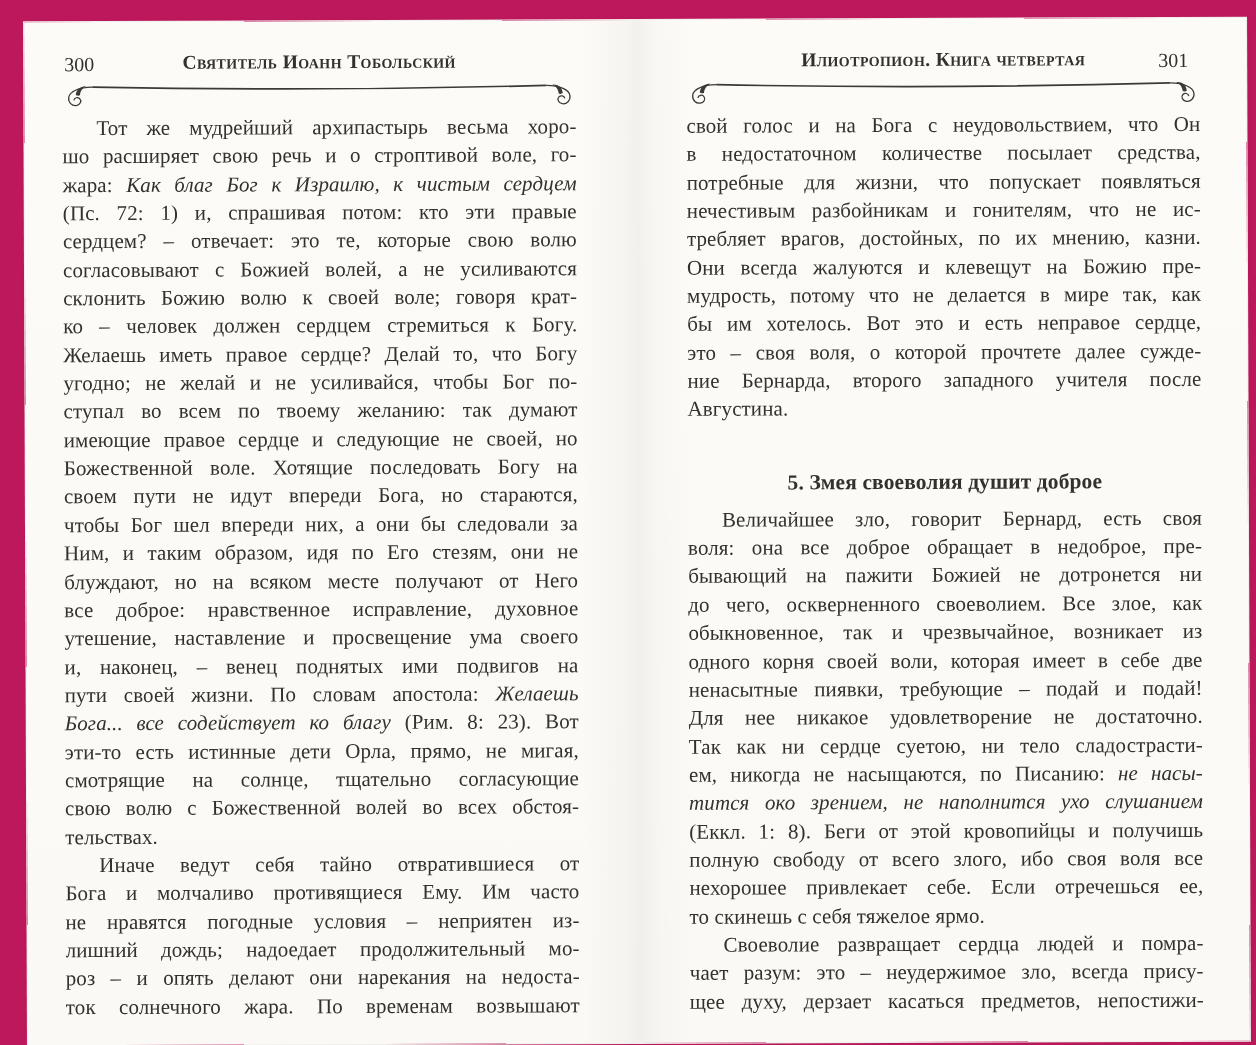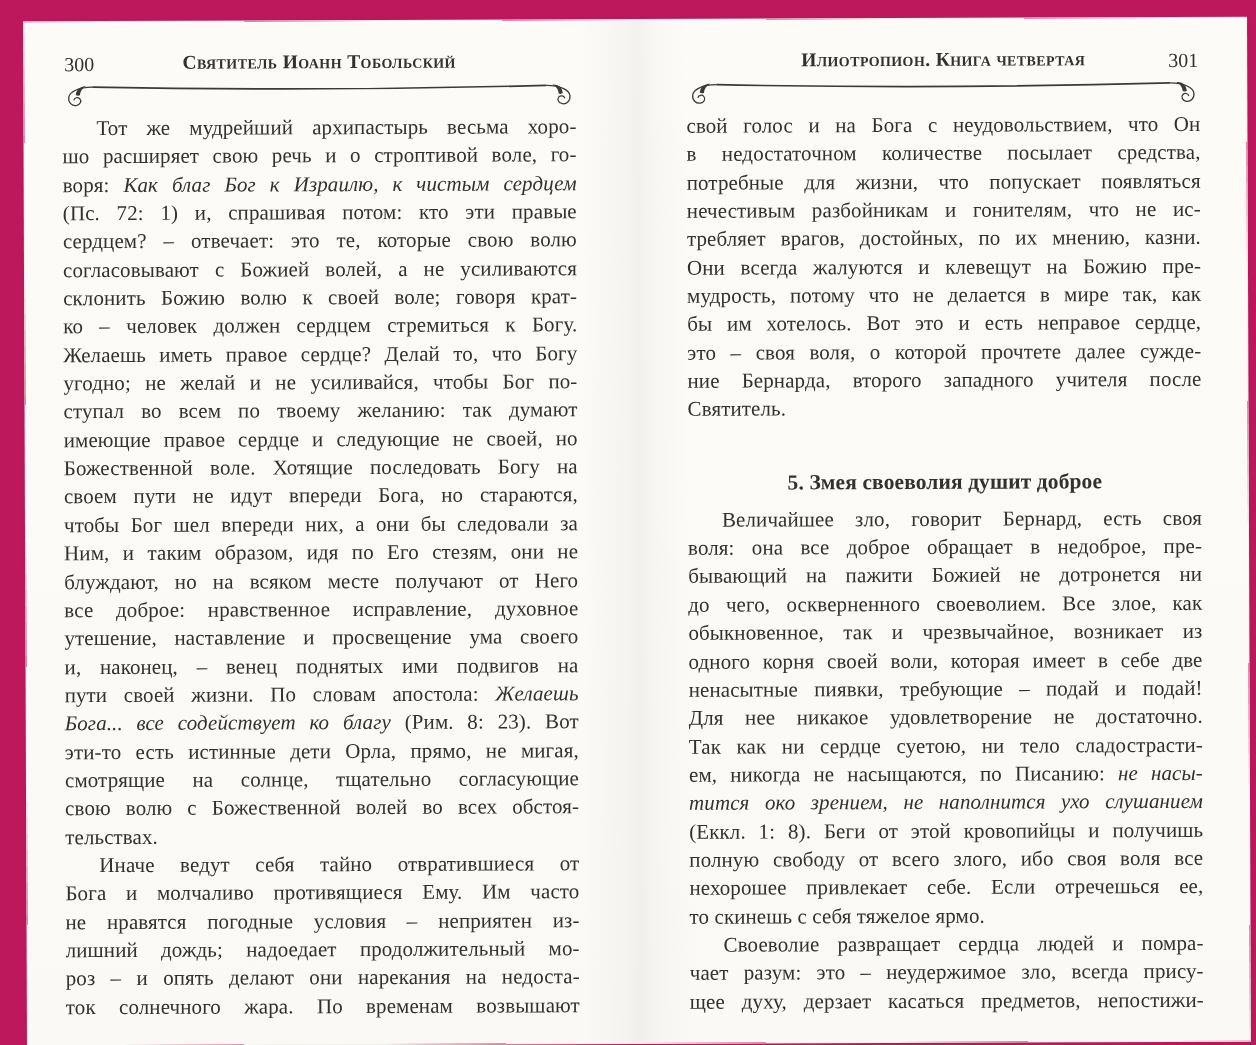--- a/index.html
+++ b/index.html
@@ -27,21 +27,21 @@
   .page{position:absolute;top:0;bottom:0;width:514px;}
   .page.left{left:38px;}
   .page.right{left:662px;}
   .pagehead{position:absolute;top:30px;left:0;right:0;height:28px;text-align:center;white-space:nowrap;}
   .rhead{
     font-variant:small-caps;font-weight:700;font-size:19.5px;letter-spacing:0.4px;
     color:#33312d;
   }
   .pnum{position:absolute;top:1px;font-size:20px;color:#33312d;}
   .page.left .pnum{left:2px;}
-  .page.right .pnum{right:2px;text-align:center;}
+  .page.right .pnum{right:12px;text-align:center;}
   .orn{position:absolute;top:61px;left:0;width:514px;height:26px;}
   .orn path{fill:none;stroke:#3b3a35;}
   .orn .mainline{stroke-width:1.7;}
   .orn .spiral{stroke-width:1.25;}
   .orn .leaf{fill:#3b3a35;stroke:none;}
   .pbody{position:absolute;top:92px;left:0;right:0;color:#33312d;}
   .line{
     height:28.35px;line-height:28.35px;font-size:21px;
     text-align:justify;text-align-last:justify;
     letter-spacing:0.1px;
@@ -73,21 +73,21 @@
           <path class="leaf" d="M13.5,11.8 C14,6.2 18.6,2.6 24,3.2 C20,5 17.8,8.2 17.6,12.2 C16.2,12.9 14.7,12.7 13.5,11.8 Z"></path>
         </g>
         <g transform="translate(514,0) scale(-1,1)">
           <path class="spiral" d="M30,4 C16,4.2 7.2,8.6 6.4,14.2 C5.7,19.3 9.6,23 14,22.4 C17.8,21.9 19.7,18 17.4,15.6 C15.5,13.6 12.1,14.4 11.5,17.2"></path>
           <path class="leaf" d="M13.5,11.8 C14,6.2 18.6,2.6 24,3.2 C20,5 17.8,8.2 17.6,12.2 C16.2,12.9 14.7,12.7 13.5,11.8 Z"></path>
         </g>
       </svg>
       <div class="pbody">
           <div class="line indent"><span>Тот же мудрейший архипастырь весьма хоро-</span></div>
           <div class="line"><span>шо расширяет свою речь и о строптивой воле, го-</span></div>
-          <div class="line"><span>воря: </span><span class="it">Как благ Бог к Израилю, к чистым сердцем</span></div>
+          <div class="line"><span>жара: </span><span class="it">Как благ Бог к Израилю, к чистым сердцем</span></div>
           <div class="line"><span>(Пс. 72: 1) и, спрашивая потом: кто эти правые</span></div>
           <div class="line"><span>сердцем? – отвечает: это те, которые свою волю</span></div>
           <div class="line"><span>согласовывают с Божией волей, а не усиливаются</span></div>
           <div class="line"><span>склонить Божию волю к своей воле; говоря крат-</span></div>
           <div class="line"><span>ко – человек должен сердцем стремиться к Богу.</span></div>
           <div class="line"><span>Желаешь иметь правое сердце? Делай то, что Богу</span></div>
           <div class="line"><span>угодно; не желай и не усиливайся, чтобы Бог по-</span></div>
           <div class="line"><span>ступал во всем по твоему желанию: так думают</span></div>
           <div class="line"><span>имеющие правое сердце и следующие не своей, но</span></div>
           <div class="line"><span>Божественной воле. Хотящие последовать Богу на</span></div>
@@ -133,21 +133,21 @@
           <div class="line"><span>свой голос и на Бога с неудовольствием, что Он</span></div>
           <div class="line"><span>в недостаточном количестве посылает средства,</span></div>
           <div class="line"><span>потребные для жизни, что попускает появляться</span></div>
           <div class="line"><span>нечестивым разбойникам и гонителям, что не ис-</span></div>
           <div class="line"><span>требляет врагов, достойных, по их мнению, казни.</span></div>
           <div class="line"><span>Они всегда жалуются и клевещут на Божию пре-</span></div>
           <div class="line"><span>мудрость, потому что не делается в мире так, как</span></div>
           <div class="line"><span>бы им хотелось. Вот это и есть неправое сердце,</span></div>
           <div class="line"><span>это – своя воля, о которой прочтете далее сужде-</span></div>
           <div class="line"><span>ние Бернарда, второго западного учителя после</span></div>
-          <div class="line noju"><span>Святитель.</span></div>
+          <div class="line noju"><span>Августина.</span></div>
           <div class="line heading"><span>5. Змея своеволия душит доброе</span></div>
           <div class="line indent"><span>Величайшее зло, говорит Бернард, есть своя</span></div>
           <div class="line"><span>воля: она все доброе обращает в недоброе, пре-</span></div>
           <div class="line"><span>бывающий на пажити Божией не дотронется ни</span></div>
           <div class="line"><span>до чего, оскверненного своеволием. Все злое, как</span></div>
           <div class="line"><span>обыкновенное, так и чрезвычайное, возникает из</span></div>
           <div class="line"><span>одного корня своей воли, которая имеет в себе две</span></div>
           <div class="line"><span>ненасытные пиявки, требующие – подай и подай!</span></div>
           <div class="line"><span>Для нее никакое удовлетворение не достаточно.</span></div>
           <div class="line"><span>Так как ни сердце суетою, ни тело сладострасти-</span></div>

